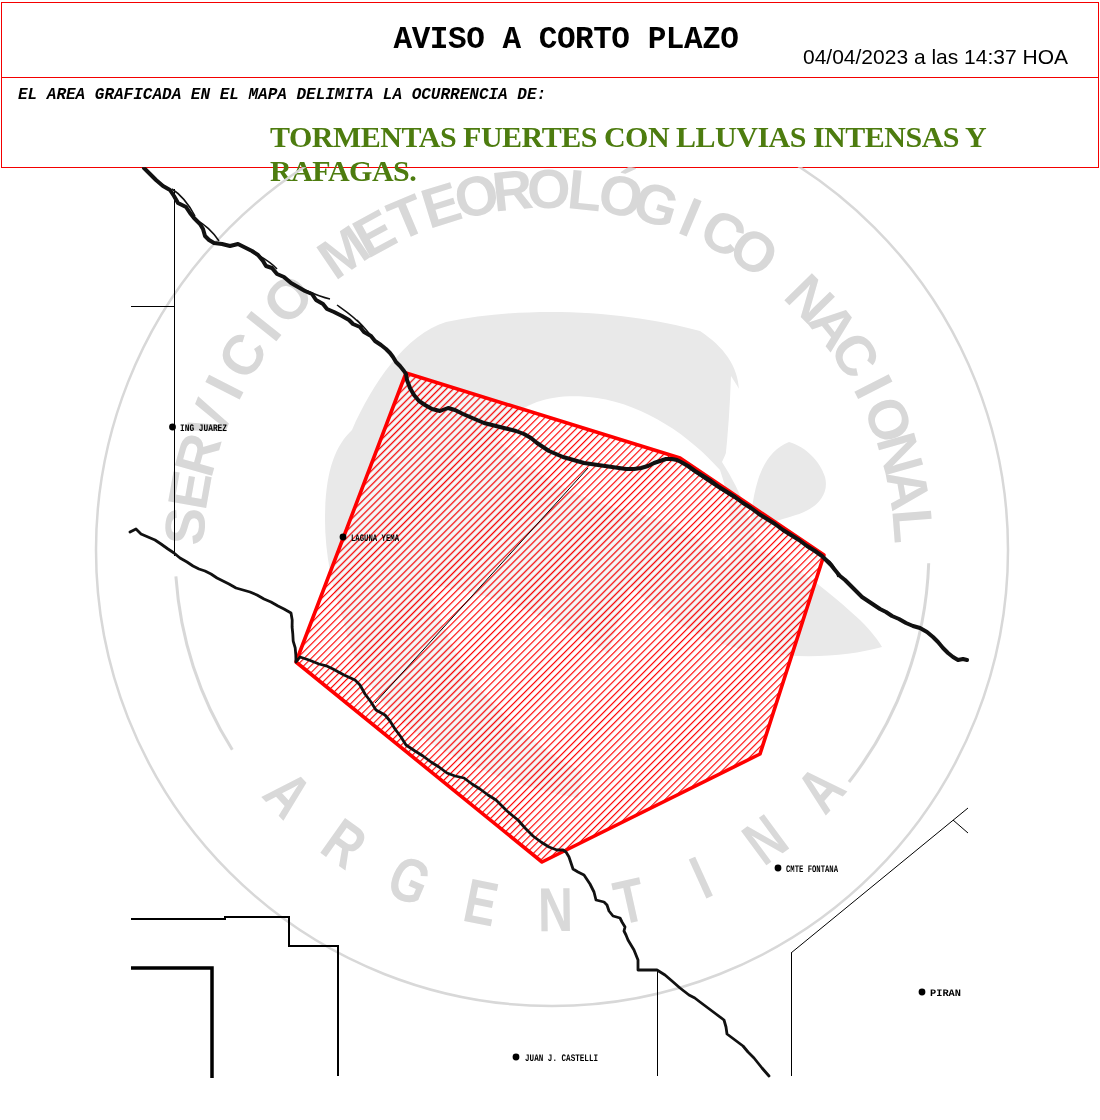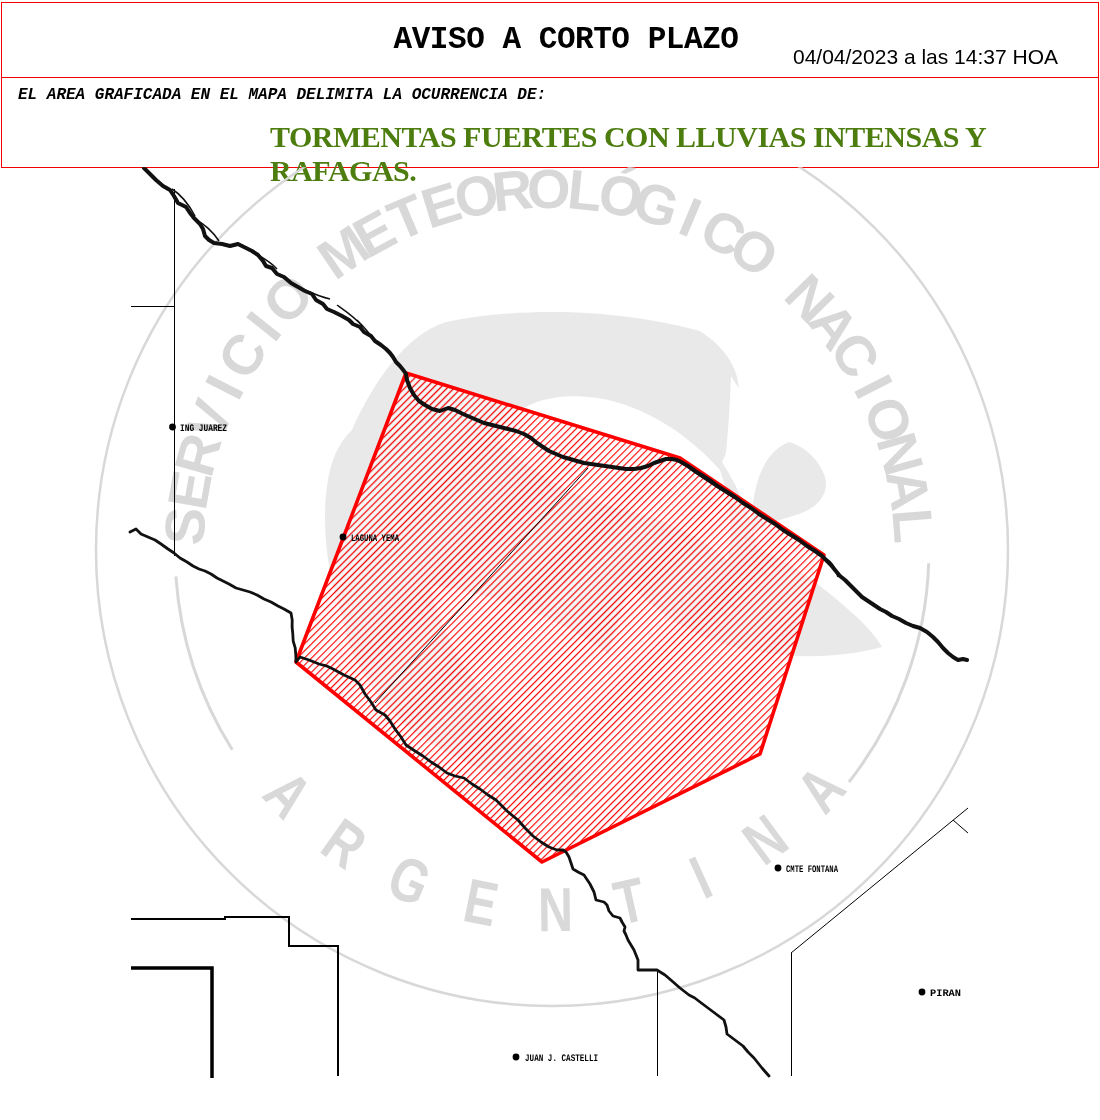--- a/index.html
+++ b/index.html
@@ -8,21 +8,21 @@
 </style>
 </head>
 <body>
 
 <div class="abs" style="left:1px;top:2px;width:1096px;height:164px;border:1px solid #f40000;"></div>
 
 <div class="abs" style="left:1px;top:77px;width:1098px;height:1px;background:#f40000;"></div>
 
 <div class="abs" style="left:16px;top:22px;width:1100px;text-align:center;font-family:'Liberation Mono',monospace;font-weight:bold;font-size:31px;letter-spacing:-0.45px;color:#000;">AVISO&nbsp;A&nbsp;CORTO&nbsp;PLAZO</div>
 
-<div class="abs" style="right:42px;top:45px;font-size:21px;color:#000;">04/04/2023 a las 14:37 HOA</div>
+<div class="abs" style="right:32px;top:45px;font-size:21px;color:#000;">04/04/2023 a las 14:37 HOA</div>
 
 <div class="abs" style="left:18px;top:86px;font-family:Liberation Mono, monospace;font-style:italic;font-weight:bold;font-size:16px;letter-spacing:0;color:#000;">EL AREA GRAFICADA EN EL MAPA DELIMITA LA OCURRENCIA DE:</div>
 
 <div class="abs" style="left:270px;top:120px;font-family:'Liberation Serif',serif;font-weight:bold;font-size:30px;letter-spacing:-0.5px;color:#4d7c0f;">TORMENTAS FUERTES CON LLUVIAS INTENSAS Y RAFAGAS.</div>
 
 <svg class="abs" style="left:0;top:0;" width="1100" height="1120" viewBox="0 0 1100 1120">
 <defs>
   <clipPath id="mapclip">
         <rect x="0" y="167.2" width="1100" height="911"></rect>
       </clipPath>

